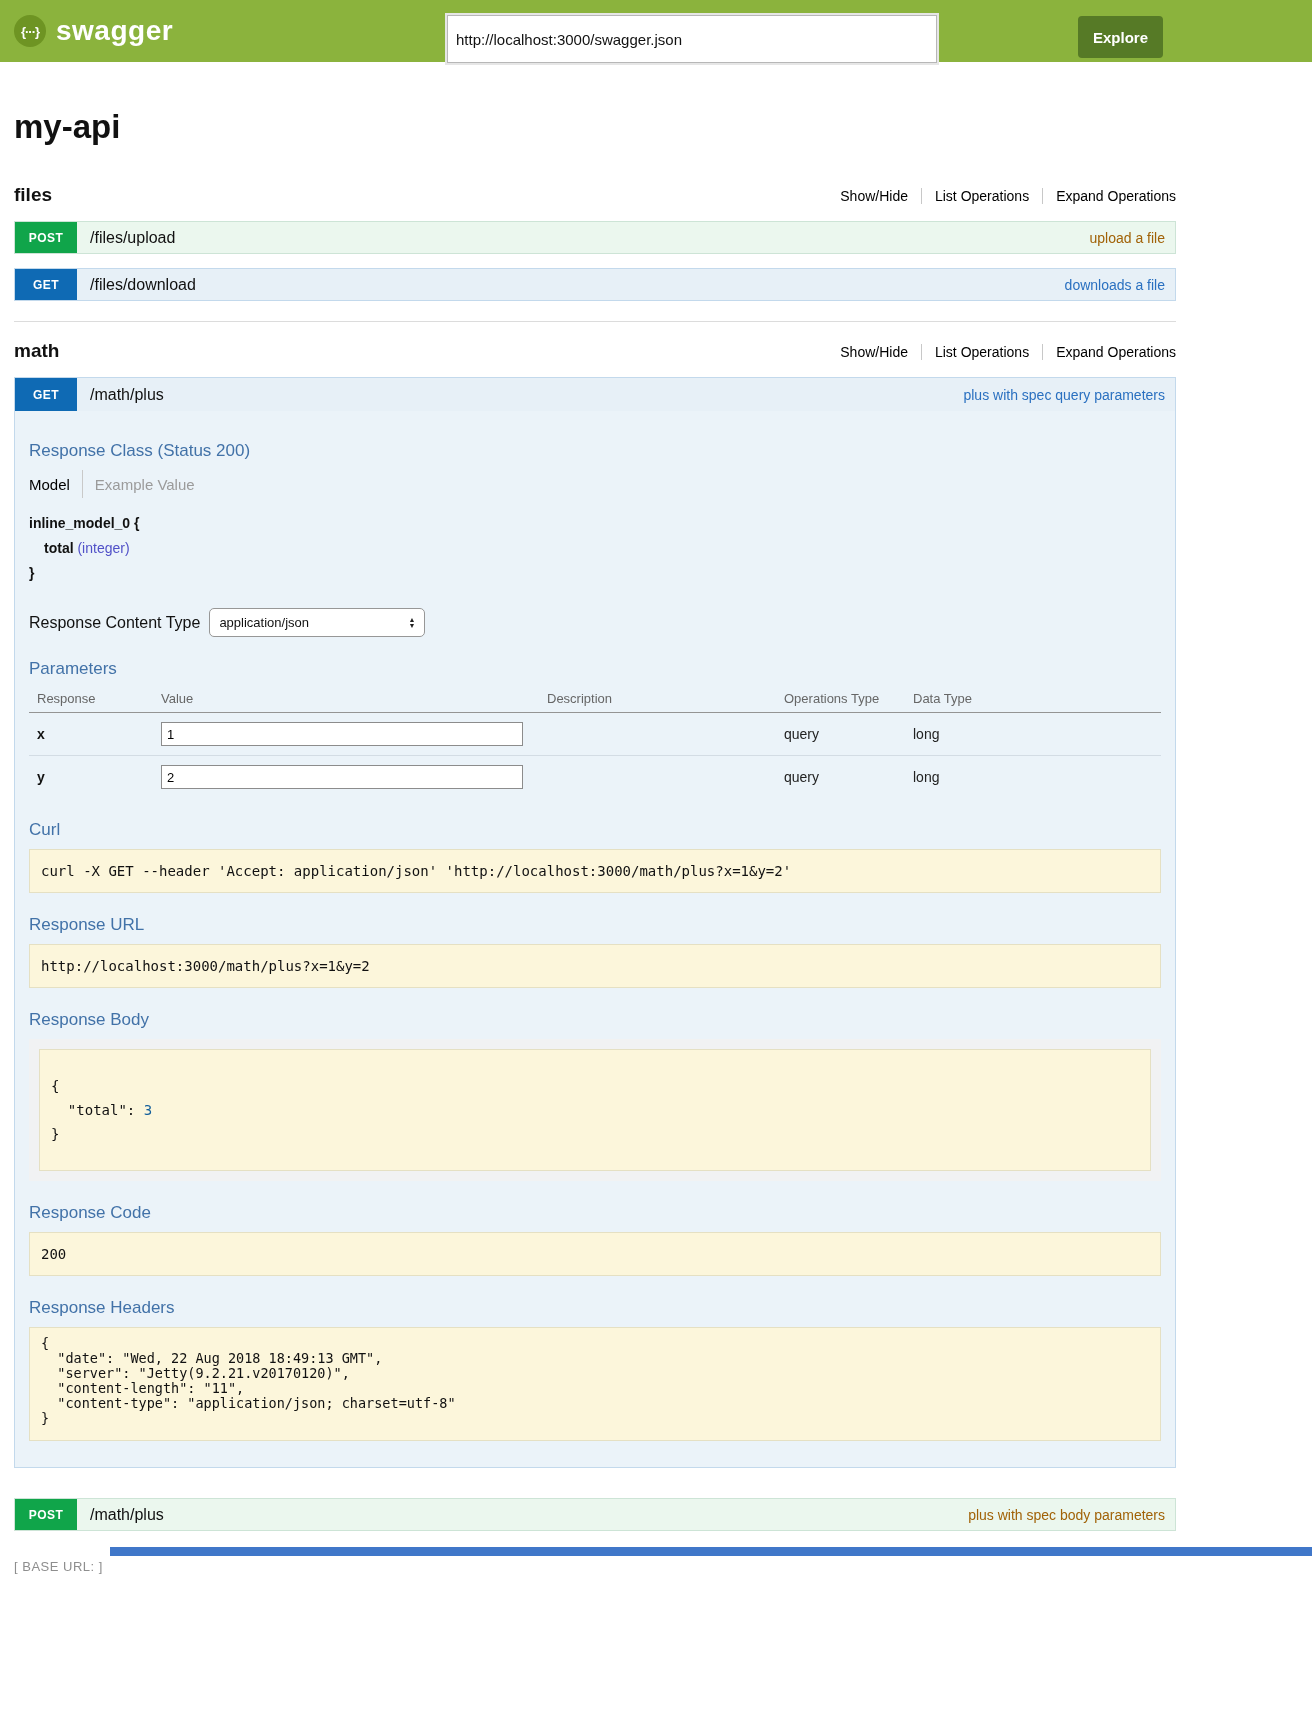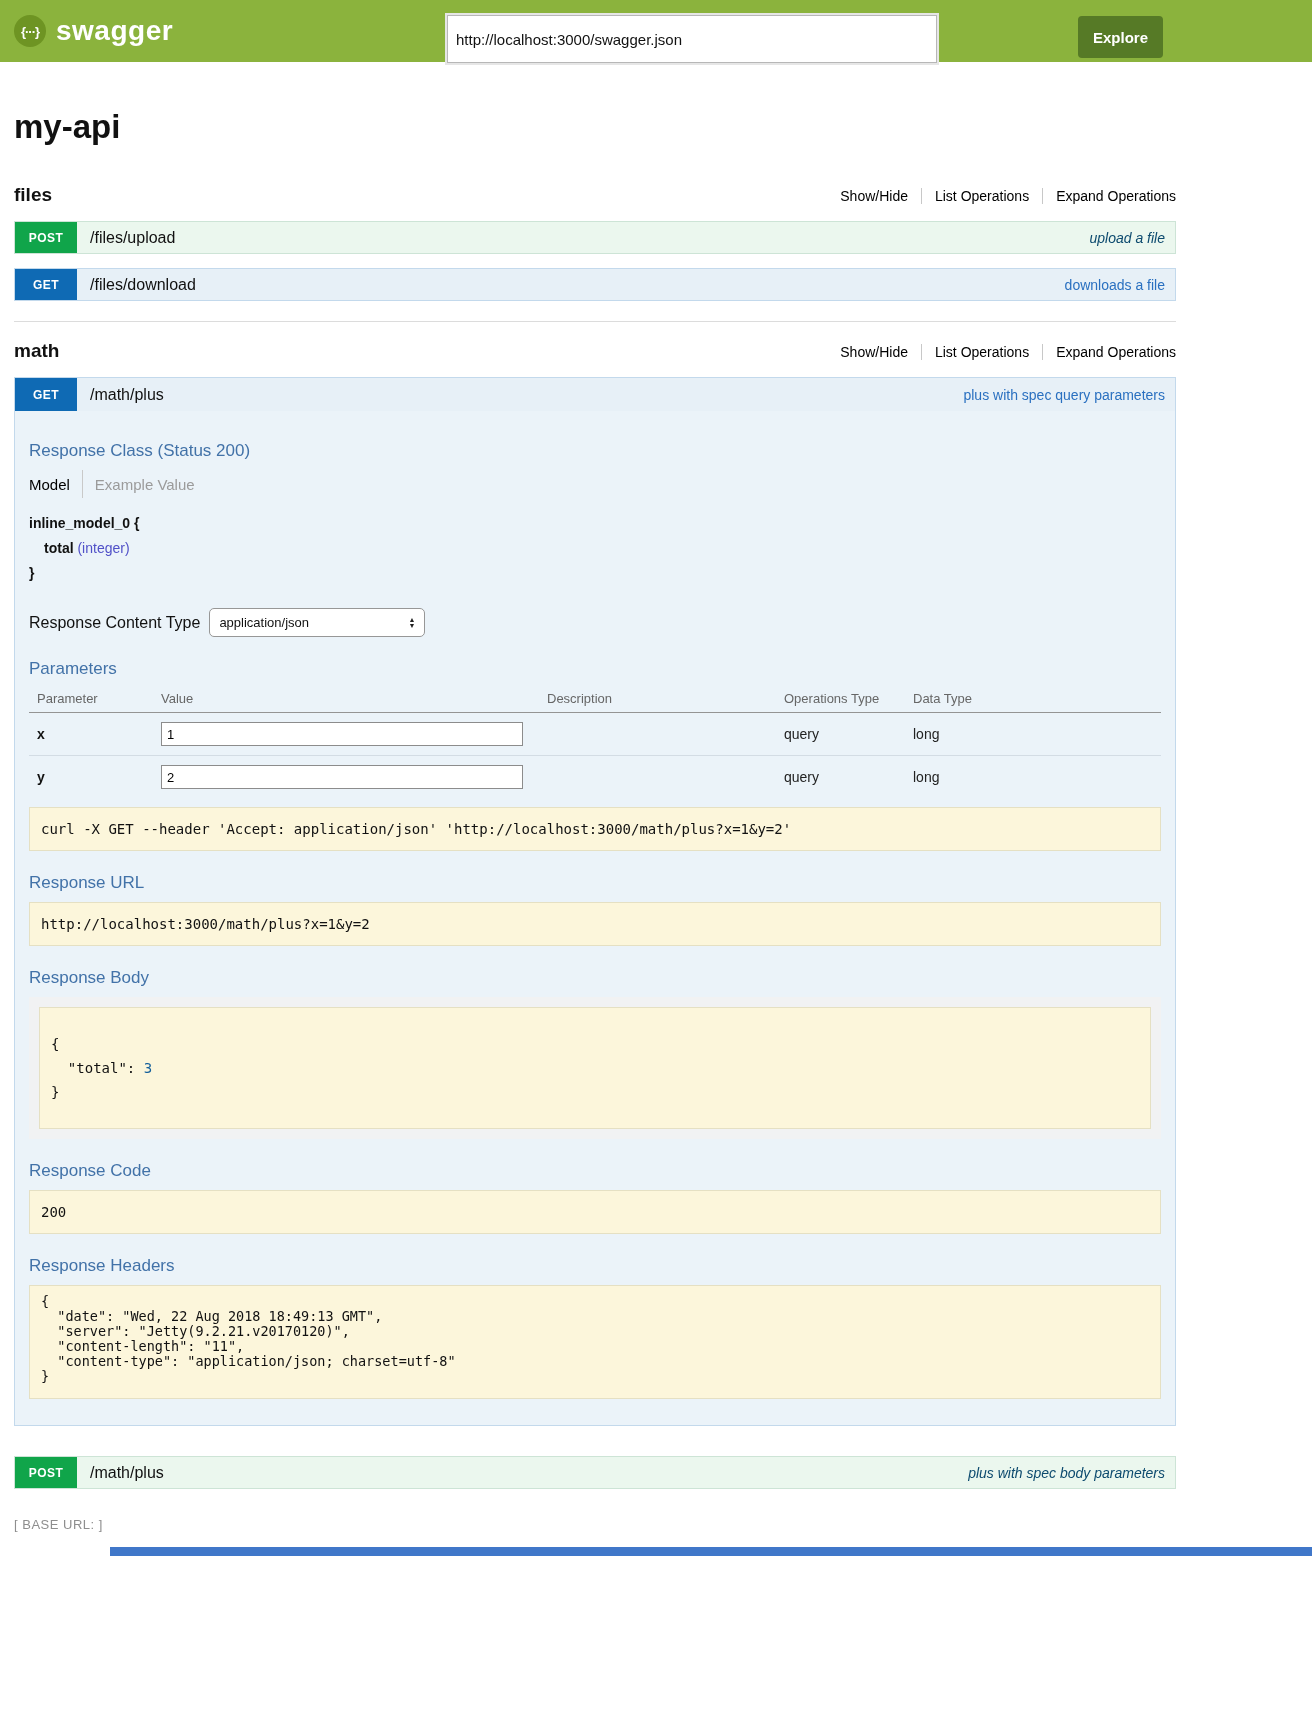--- a/index.html
+++ b/index.html
@@ -47,21 +47,21 @@
   .op-row.post, .op-head.post { background:#ebf7ee; border-color:#cde4d6; }
   .op-row.get,  .op-head.get  { background:#e7f0f7; border-color:#c3d9ec; }
   .badge {
     width:62px; height:100%; display:flex; align-items:center; justify-content:center;
     color:#fff; font-weight:bold; font-size:12px; letter-spacing:0.5px; flex:none;
   }
   .badge.post { background:#10a54a; }
   .badge.get  { background:#0f6ab4; }
   .op-path { margin-left:13px; font-size:16px; color:#111; }
   .op-summary { margin-left:auto; margin-right:10px; font-size:14px; }
-  .op-summary.green { color:#0c4a6e;font-style:italic; }
+  .op-summary.green { color:#a16207; }
   .op-summary.blue  { color:#2a70c0; }
   hr.section-divider { border:none; border-top:1px solid #dcdcdc; margin:20px 0 18px; }
   
   .op-block { border:1px solid #c3d9ec; margin-bottom:14px; }
   .op-block .op-head { border:none; }
   .op-content { background:#ebf3f9; padding:12px 14px 26px; }
   .op-content h3 { color:#4272a8; font-size:17px; font-weight:normal; margin:22px 0 0; }
   .op-content h3.first { margin-top:18px; }
   .tabs { display:flex; align-items:center; margin-top:8px; height:30px; }
   .tab { font-size:15px; cursor:pointer; }
@@ -200,21 +200,21 @@
               <span>▼</span>
             </span>
         </div>
       </div>
 
       <h3>Parameters</h3>
 
       <table class="params">
         <thead>
           <tr>
-            <th class="col-param">Parameter</th>
+            <th class="col-param">Response</th>
             <th class="col-value">Value</th>
             <th class="col-desc">Description</th>
             <th class="col-ptype">Operations Type</th>
             <th class="col-dtype">Data Type</th>
           </tr>
         </thead>
         <tbody>
           <tr>
             <td class="pname">x</td>
             <td><input class="param-input" type="text" value="1" style=""></td>
@@ -226,20 +226,21 @@
             <td class="pname">y</td>
             <td><input class="param-input" type="text" value="2" style=""></td>
             <td></td>
             <td>query</td>
             <td>long</td>
           </tr>
         </tbody>
       </table>
 
 
+      <h3>Curl</h3>
       <pre class="codebox">curl -X GET --header 'Accept: application/json' 'http://localhost:3000/math/plus?x=1&amp;y=2'</pre>
 
       <h3>Response URL</h3>
       <pre class="codebox">http://localhost:3000/math/plus?x=1&amp;y=2</pre>
 
       <h3>Response Body</h3>
       <div class="rb-wrap">
         <pre class="codebox"><span class="blk">{</span><span class="blk"><span>  "total": </span><span class="num">3</span></span><span class="blk">}</span></pre>
       </div>
 

